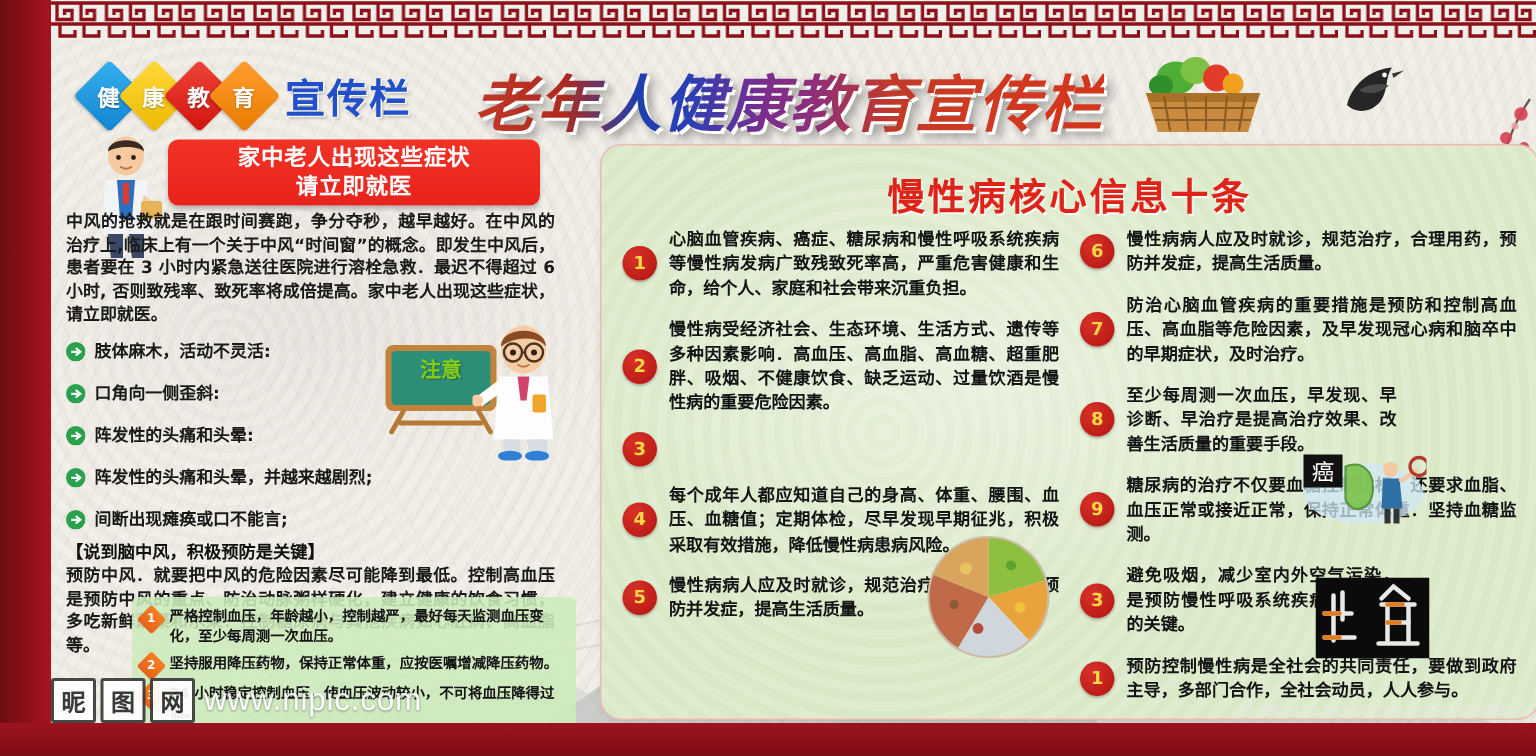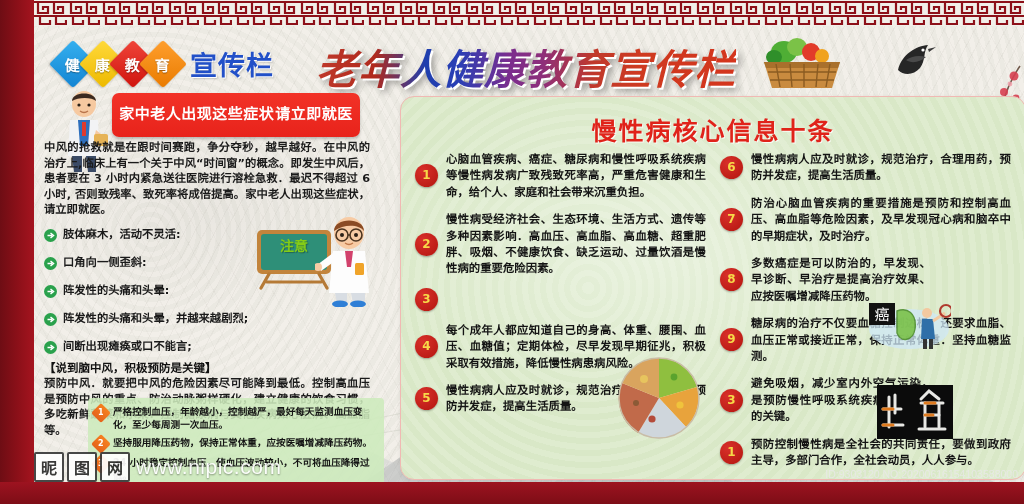--- a/index.html
+++ b/index.html
@@ -67,21 +67,21 @@
 
   
   .basket{position:absolute;right:176px;top:30px;width:92px;height:62px;}
   .bird{position:absolute;right:86px;top:40px;width:46px;height:40px;}
   .blossom{position:absolute;right:0px;top:58px;width:96px;height:230px;opacity:.95;}
 
   
   .alertbox{position:absolute;left:112px;top:93px;width:248px;height:44px;
      background:linear-gradient(180deg,#f23227,#e8231b);border-radius:7px;
      box-shadow:0 2px 3px rgba(0,0,0,.22);
-     display:flex;flex-direction:row;align-items:center;justify-content:center;gap:1px;}
+     display:flex;flex-direction:column;align-items:center;justify-content:center;gap:1px;}
   .alertbox div{color:#fff;font-size:15px;font-weight:bold;line-height:1.15;
      font-family:"DejaVu Sans","Liberation Sans",sans-serif;letter-spacing:.5px;}
 
   
   .boy{position:absolute;left:58px;top:88px;width:52px;height:86px;}
 
   
   .leftcol{position:absolute;left:44px;top:140px;width:326px;}
   .para{font-size:11.3px;line-height:15.6px;color:#1a1a1a;font-weight:bold;
         font-family:"DejaVu Sans","Liberation Sans",sans-serif;text-align:justify;}
@@ -457,21 +457,21 @@
         <div class="item">
           <span class="num">6</span>
           <span class="itxt">慢性病病人应及时就诊，规范治疗，合理用药，预防并发症，提高生活质量。</span>
         </div>
         <div class="item">
           <span class="num">7</span>
           <span class="itxt">防治心脑血管疾病的重要措施是预防和控制高血压、高血脂等危险因素，及早发现冠心病和脑卒中的早期症状，及时治疗。</span>
         </div>
         <div class="item" style="padding-right:80px;">
           <span class="num">8</span>
-          <span class="itxt">多数癌症是可以防治的，早发现、早诊断、早治疗是提高治疗效果、应按医嘱增减降压药物。</span>
+          <span class="itxt">至少每周测一次血压，早发现、早诊断、早治疗是提高治疗效果、改善生活质量的重要手段。</span>
         </div>
         <div class="item">
           <span class="num">9</span>
           <span class="itxt">糖尿病的治疗不仅要血糖控制达标，还要求血脂、血压正常或接近正常，保持正常体重．坚持血糖监测。</span>
         </div>
         <div class="item" style="padding-right:78px;">
           <span class="num">3</span>
           <span class="itxt">避免吸烟，减少室内外空气污染，是预防慢性呼吸系统疾病发生发展的关键。</span>
         </div>
         <div class="item">

